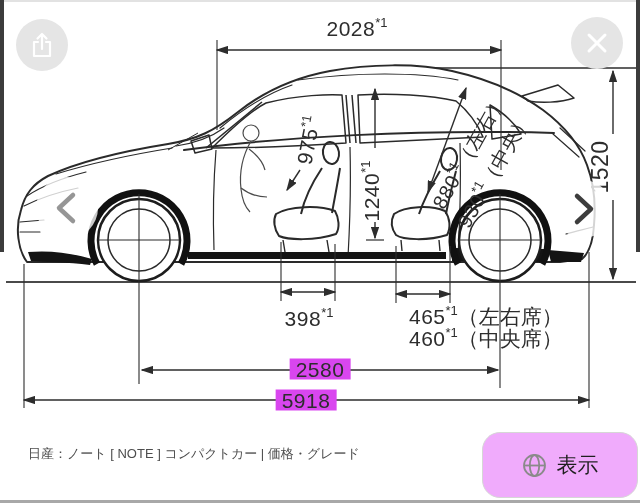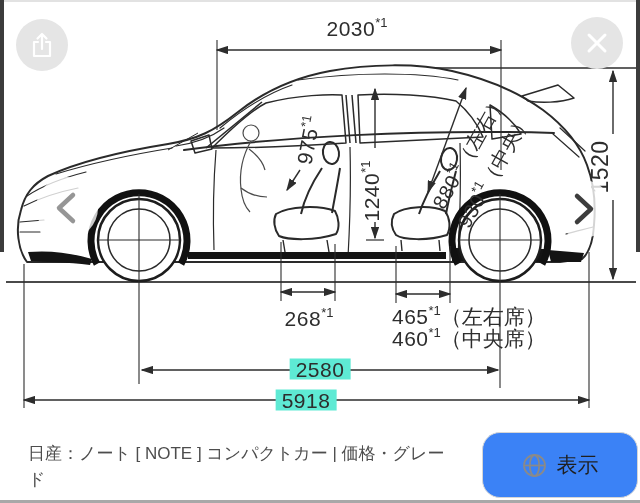--- a/index.html
+++ b/index.html
@@ -21,31 +21,31 @@
   
   .dim{
     position:absolute;transform:translate(-50%,-50%);
     font-size:21px;color:#2d2d2d;white-space:nowrap;letter-spacing:0.5px;line-height:1;
   }
   .dim sup{font-size:13px;letter-spacing:0;position:relative;top:-1px;}
   .dim .note{letter-spacing:0;}
   .rot90{transform:translate(-50%,-50%) rotate(-90deg);}
   .rot79{transform:translate(-50%,-50%) rotate(-79deg);}
   .rot61{transform:translate(-50%,-50%) rotate(-61deg);font-size:20px;}
-  .mask{background:#5eead4;padding:0 6px;}
+  .mask{background:#d946ef;padding:0 6px;}
   .big{font-size:23px;}
-  .dim-left{transform:none;}
+  .dim-left{transform:none;margin-left:17px;}
   
   .caption{
     position:absolute;left:28px;top:441px;width:424px;
-    font-size:17px;line-height:26px;color:#4d4d4d;
+    font-size:13px;line-height:26px;color:#4d4d4d;
   }
   .view-btn{
     position:absolute;left:482px;top:432px;width:156px;height:66px;box-sizing:border-box;
-    background:#3b82f6;border:1.5px solid #d6d6d6;border-radius:18px;
+    background:#f0abfc;border:1.5px solid #d6d6d6;border-radius:18px;
     display:flex;align-items:center;justify-content:center;gap:10px;cursor:pointer;
   }
   .view-btn .lbl{font-size:21px;color:#1f1f1f;}
   svg{display:block;}
   .diagram-svg{position:absolute;left:0;top:0;}
 </style>
 </head>
 <body>
 
 <div class="screen">
@@ -168,33 +168,33 @@
       <line x1="450" y1="246" x2="450" y2="303" stroke-width="1.1"></line>
 
       <line x1="142" y1="370" x2="498" y2="370" stroke-width="1.4" marker-start="url(#mS)" marker-end="url(#mE)"></line>
 
       <line x1="24" y1="400" x2="589" y2="400" stroke-width="1.4" marker-start="url(#mS)" marker-end="url(#mE)"></line>
       <line x1="24" y1="264" x2="24" y2="408" stroke-width="1.1"></line>
       <line x1="589" y1="252" x2="589" y2="408" stroke-width="1.1"></line>
     </g>
   </svg>
 
-  <div class="dim" style="left:357px;top:28px"><span>2030</span><sup>*1</sup></div>
+  <div class="dim" style="left:357px;top:28px"><span>2028</span><sup>*1</sup></div>
 
   <div class="dim rot90 big" style="left:600px;top:167px"><span>1520</span></div>
 
   <div class="dim rot79" style="left:308px;top:140px"><span>975</span><sup>*1</sup></div>
 
   <div class="dim rot90" style="left:371px;top:191px"><span>1240</span><sup>*1</sup></div>
 
   <div class="dim rot61" style="left:468px;top:151px"><span>880</span><sup>*1</sup><span class="note">（左右）</span></div>
 
   <div class="dim rot61" style="left:493px;top:170px"><span>930</span><sup>*1</sup><span class="note">（中央）</span></div>
 
-  <div class="dim" style="left:309px;top:318px"><span>268</span><sup>*1</sup></div>
+  <div class="dim" style="left:309px;top:318px"><span>398</span><sup>*1</sup></div>
 
   <div class="dim dim-left" style="left:392px;top:305px"><span>465</span><sup>*1</sup><span class="note">（左右席）</span></div>
 
   <div class="dim dim-left" style="left:392px;top:327px"><span>460</span><sup>*1</sup><span class="note">（中央席）</span></div>
 
   <div class="dim mask" style="left:320px;top:369px"><span>2580</span></div>
 
   <div class="dim mask" style="left:306px;top:400px"><span>5918</span></div>
 
   <div class="circle-btn share-btn">

